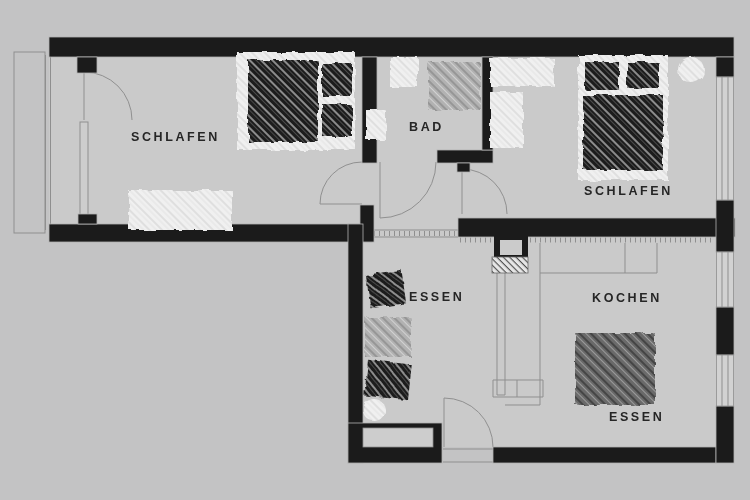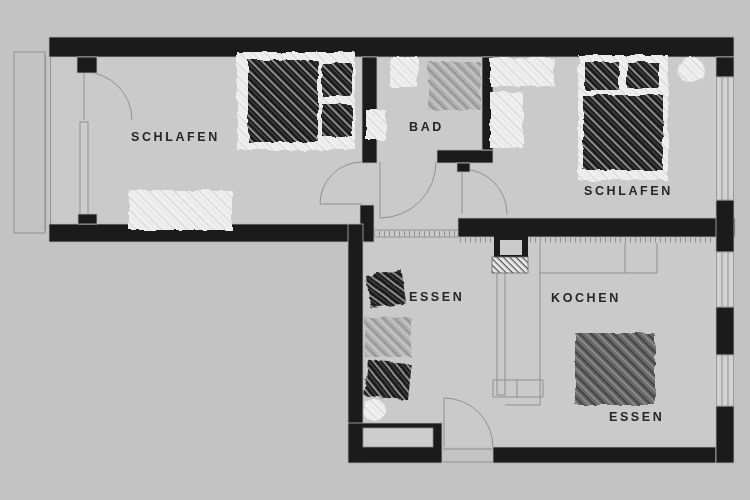--- a/index.html
+++ b/index.html
@@ -183,16 +183,16 @@
       <circle cx="374" cy="410" r="11" fill="url(#whiteHatch)"></circle>
 
       <rect x="575" y="333" width="80" height="72" fill="url(#darkGrayHatch)"></rect>
     </g>
   </svg>
 
   <div class="room-label" style="left:131px;top:130px;">SCHLAFEN</div>
   <div class="room-label" style="left:409px;top:120px;">BAD</div>
   <div class="room-label" style="left:584px;top:184px;">SCHLAFEN</div>
   <div class="room-label" style="left:409px;top:290px;">ESSEN</div>
-  <div class="room-label" style="left:551px;top:291px;">KOCHEN</div>
+  <div class="room-label" style="left:592px;top:291px;">KOCHEN</div>
   <div class="room-label" style="left:609px;top:410px;">ESSEN</div>
 
 </div>
 
 </body></html>

